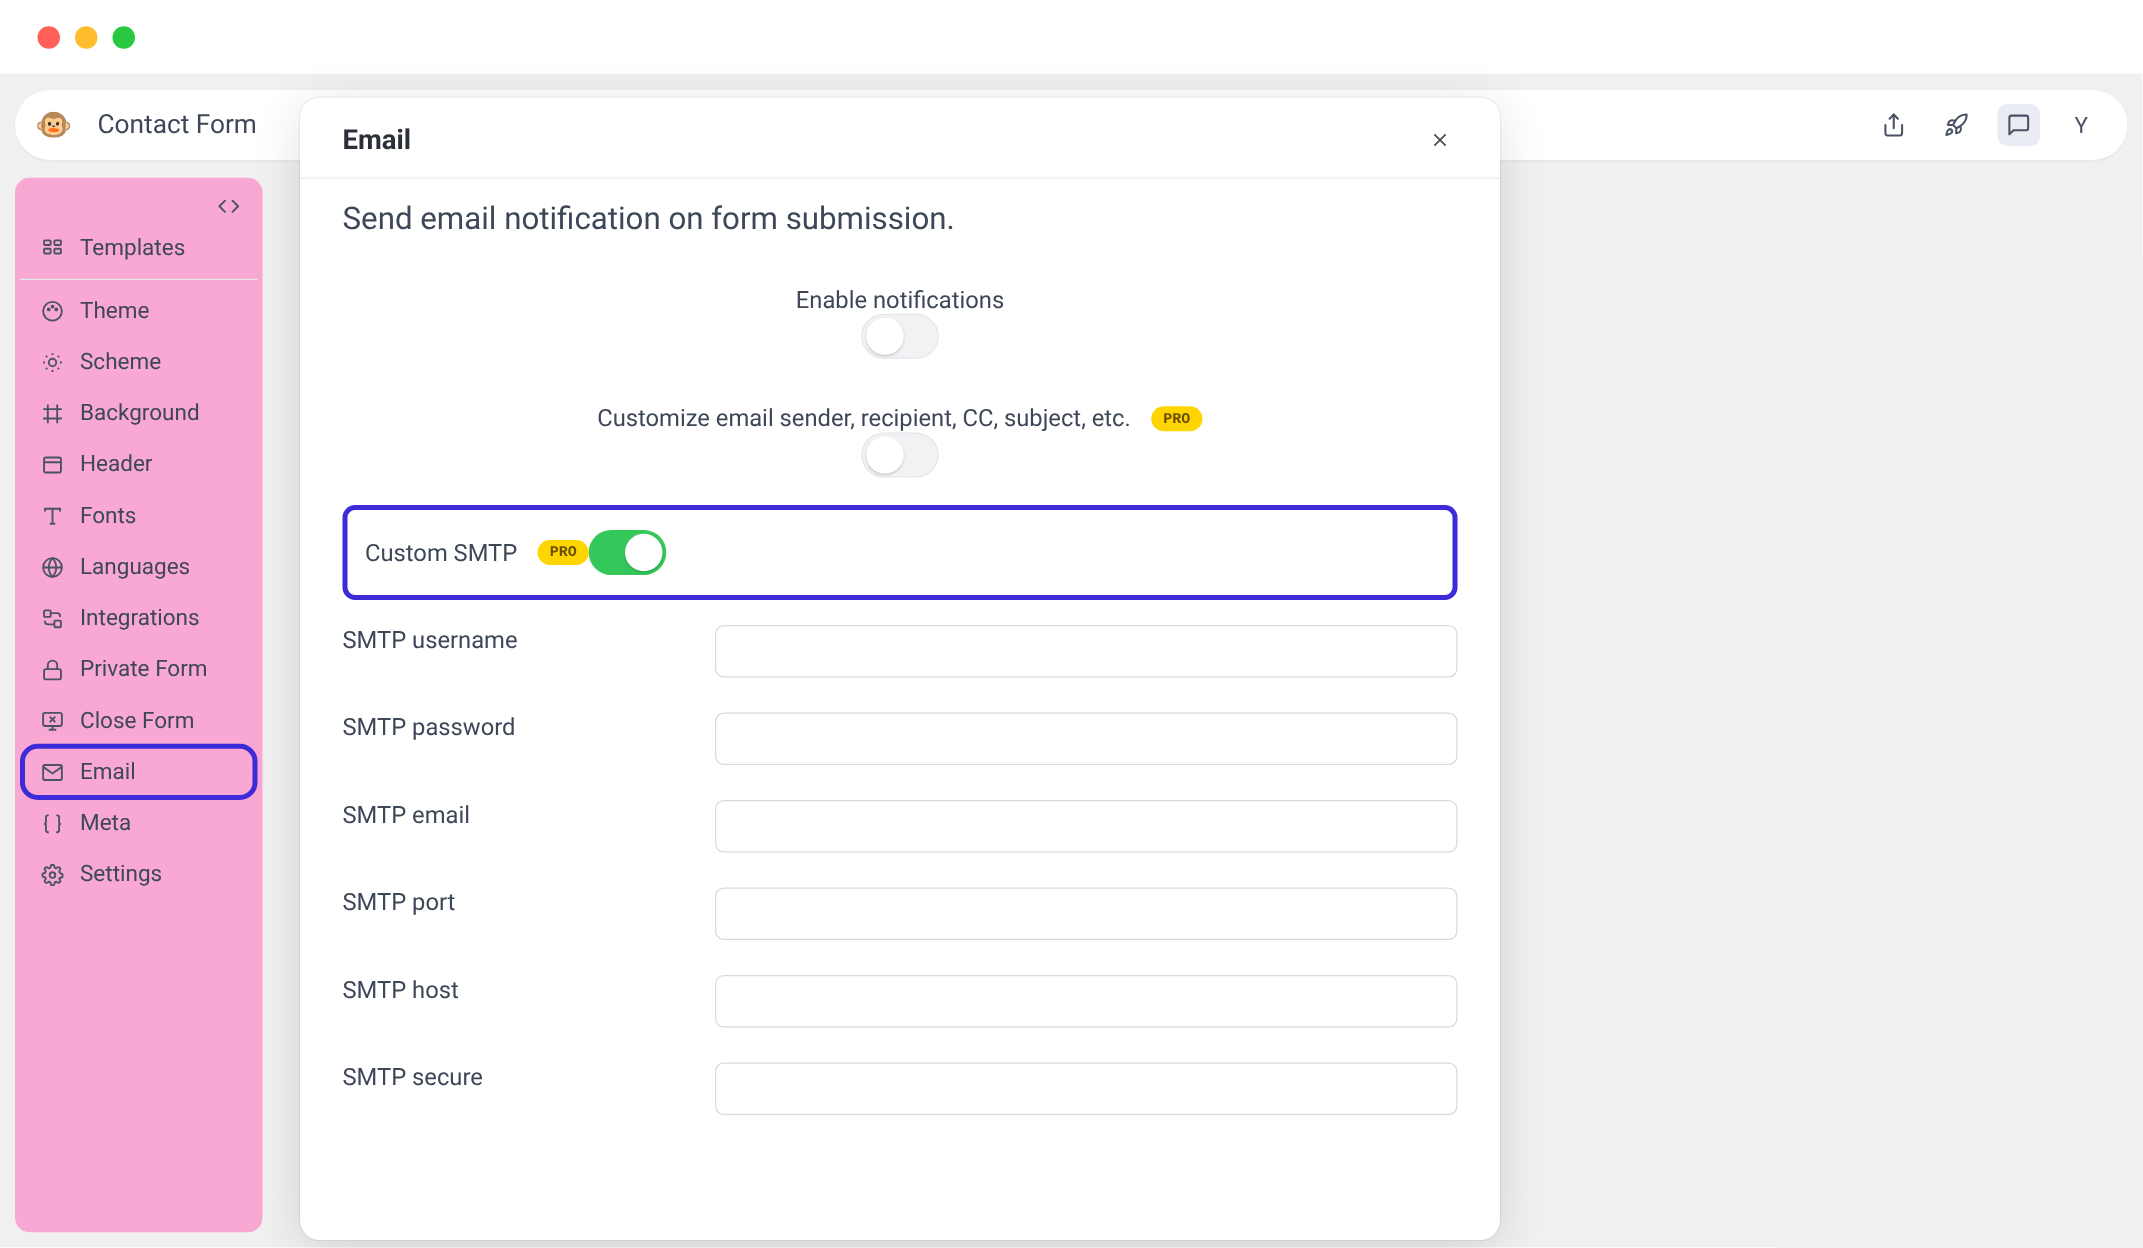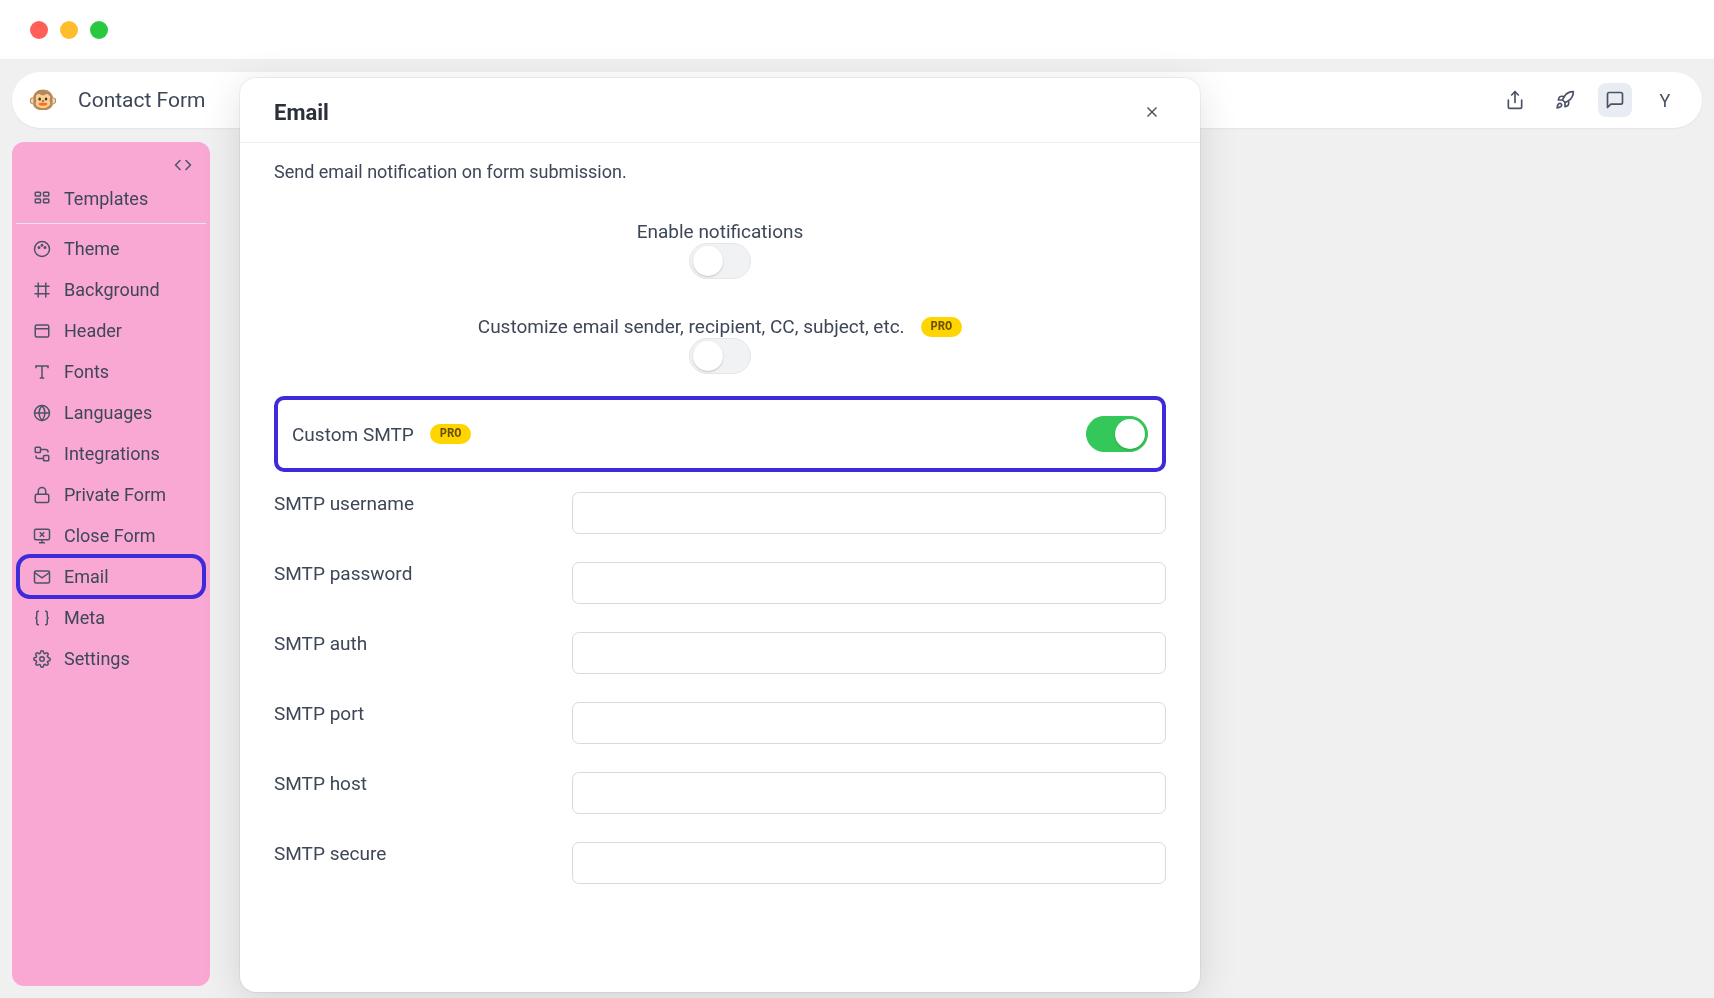--- a/index.html
+++ b/index.html
@@ -112,21 +112,21 @@
       border-bottom: 1px solid #eee;
     }
     .modal-title { font-size: 22px; font-weight: 700; color: #2b2f38; }
     .close-btn { width:28px; height:28px; display:flex; align-items:center; justify-content:center; cursor:pointer; color:#555; }
 
     .modal-body {
       overflow-y: scroll;
       padding: 18px 34px 24px;
     }
 
-    .subtitle { font-size: 18px; color: #3e4758; margin-bottom: 20px; }
+    .subtitle { font-size: 25px; color: #3e4758; margin-bottom: 20px; }
 
     .setting-row {
       display: flex; align-items: center; justify-content: space-between;
       padding: 18px 0;
       flex-direction: column;
     }
     .setting-label { display:flex; align-items:center; gap:16px; font-size:19px; color:#3e4758; }
 
     .pro-badge {
       background: #ffd500; color:#6b4f00; font-size:12px; font-weight:700;
@@ -144,21 +144,21 @@
       background:#fff; border-radius:50%; box-shadow:0 1px 2px rgba(0,0,0,.2);
       transition: left .15s;
     }
     .toggle.on { background:#34c759; border-color:#34c759; }
     .toggle.on .knob { left: 28px; }
 
     .highlight-box {
       border: 4px solid #3d2bd9;
       border-radius: 10px;
       padding: 16px 14px;
-      display:flex; align-items:center; justify-content:space-between;
+      display:flex; align-items:center; justify-content:flex-start;
       margin: 4px 0 6px;
     }
 
     .form-row {
       display:flex; align-items:flex-start;
       padding: 14px 0;
     }
     .form-label { width: 298px; font-size:19px; color:#3e4758; }
     .form-input {
       flex:1; height:42px; border:1px solid #d6dae1; border-radius:7px;
@@ -242,20 +242,36 @@
           <svg width="18" height="18" viewBox="0 0 24 24" fill="none" stroke="currentColor" stroke-width="2">
               <circle cx="12" cy="12" r="10"></circle>
               <circle cx="8" cy="10" r="1"></circle>
               <circle cx="12" cy="7" r="1"></circle>
               <circle cx="16" cy="10" r="1"></circle>
             </svg>
         </span>
         <span>Theme</span>
       </div>
 
+      <div class="sidebar-item">
+        <span class="icon">
+          <svg width="18" height="18" viewBox="0 0 24 24" fill="none" stroke="currentColor" stroke-width="2">
+              <circle cx="12" cy="12" r="4"></circle>
+              <line x1="12" y1="2" x2="12" y2="4"></line>
+              <line x1="12" y1="20" x2="12" y2="22"></line>
+              <line x1="4.93" y1="4.93" x2="6.34" y2="6.34"></line>
+              <line x1="17.66" y1="17.66" x2="19.07" y2="19.07"></line>
+              <line x1="2" y1="12" x2="4" y2="12"></line>
+              <line x1="20" y1="12" x2="22" y2="12"></line>
+              <line x1="4.93" y1="19.07" x2="6.34" y2="17.66"></line>
+              <line x1="17.66" y1="6.34" x2="19.07" y2="4.93"></line>
+            </svg>
+        </span>
+        <span>Scheme</span>
+      </div>
 
       <div class="sidebar-item">
         <span class="icon">
           <svg width="18" height="18" viewBox="0 0 24 24" fill="none" stroke="currentColor" stroke-width="2">
               <line x1="7" y1="2" x2="7" y2="22"></line>
               <line x1="17" y1="2" x2="17" y2="22"></line>
               <line x1="2" y1="7" x2="22" y2="7"></line>
               <line x1="2" y1="17" x2="22" y2="17"></line>
             </svg>
         </span>
@@ -411,21 +427,21 @@
       <div class="form-label">SMTP username</div>
       <input class="form-input" type="text" style="">
     </div>
 
     <div class="form-row">
       <div class="form-label">SMTP password</div>
       <input class="form-input" type="password" style="">
     </div>
 
     <div class="form-row">
-      <div class="form-label">SMTP auth</div>
+      <div class="form-label">SMTP email</div>
       <input class="form-input" type="text" style="">
     </div>
 
     <div class="form-row">
       <div class="form-label">SMTP port</div>
       <input class="form-input" type="text" style="">
     </div>
 
     <div class="form-row">
       <div class="form-label">SMTP host</div>

